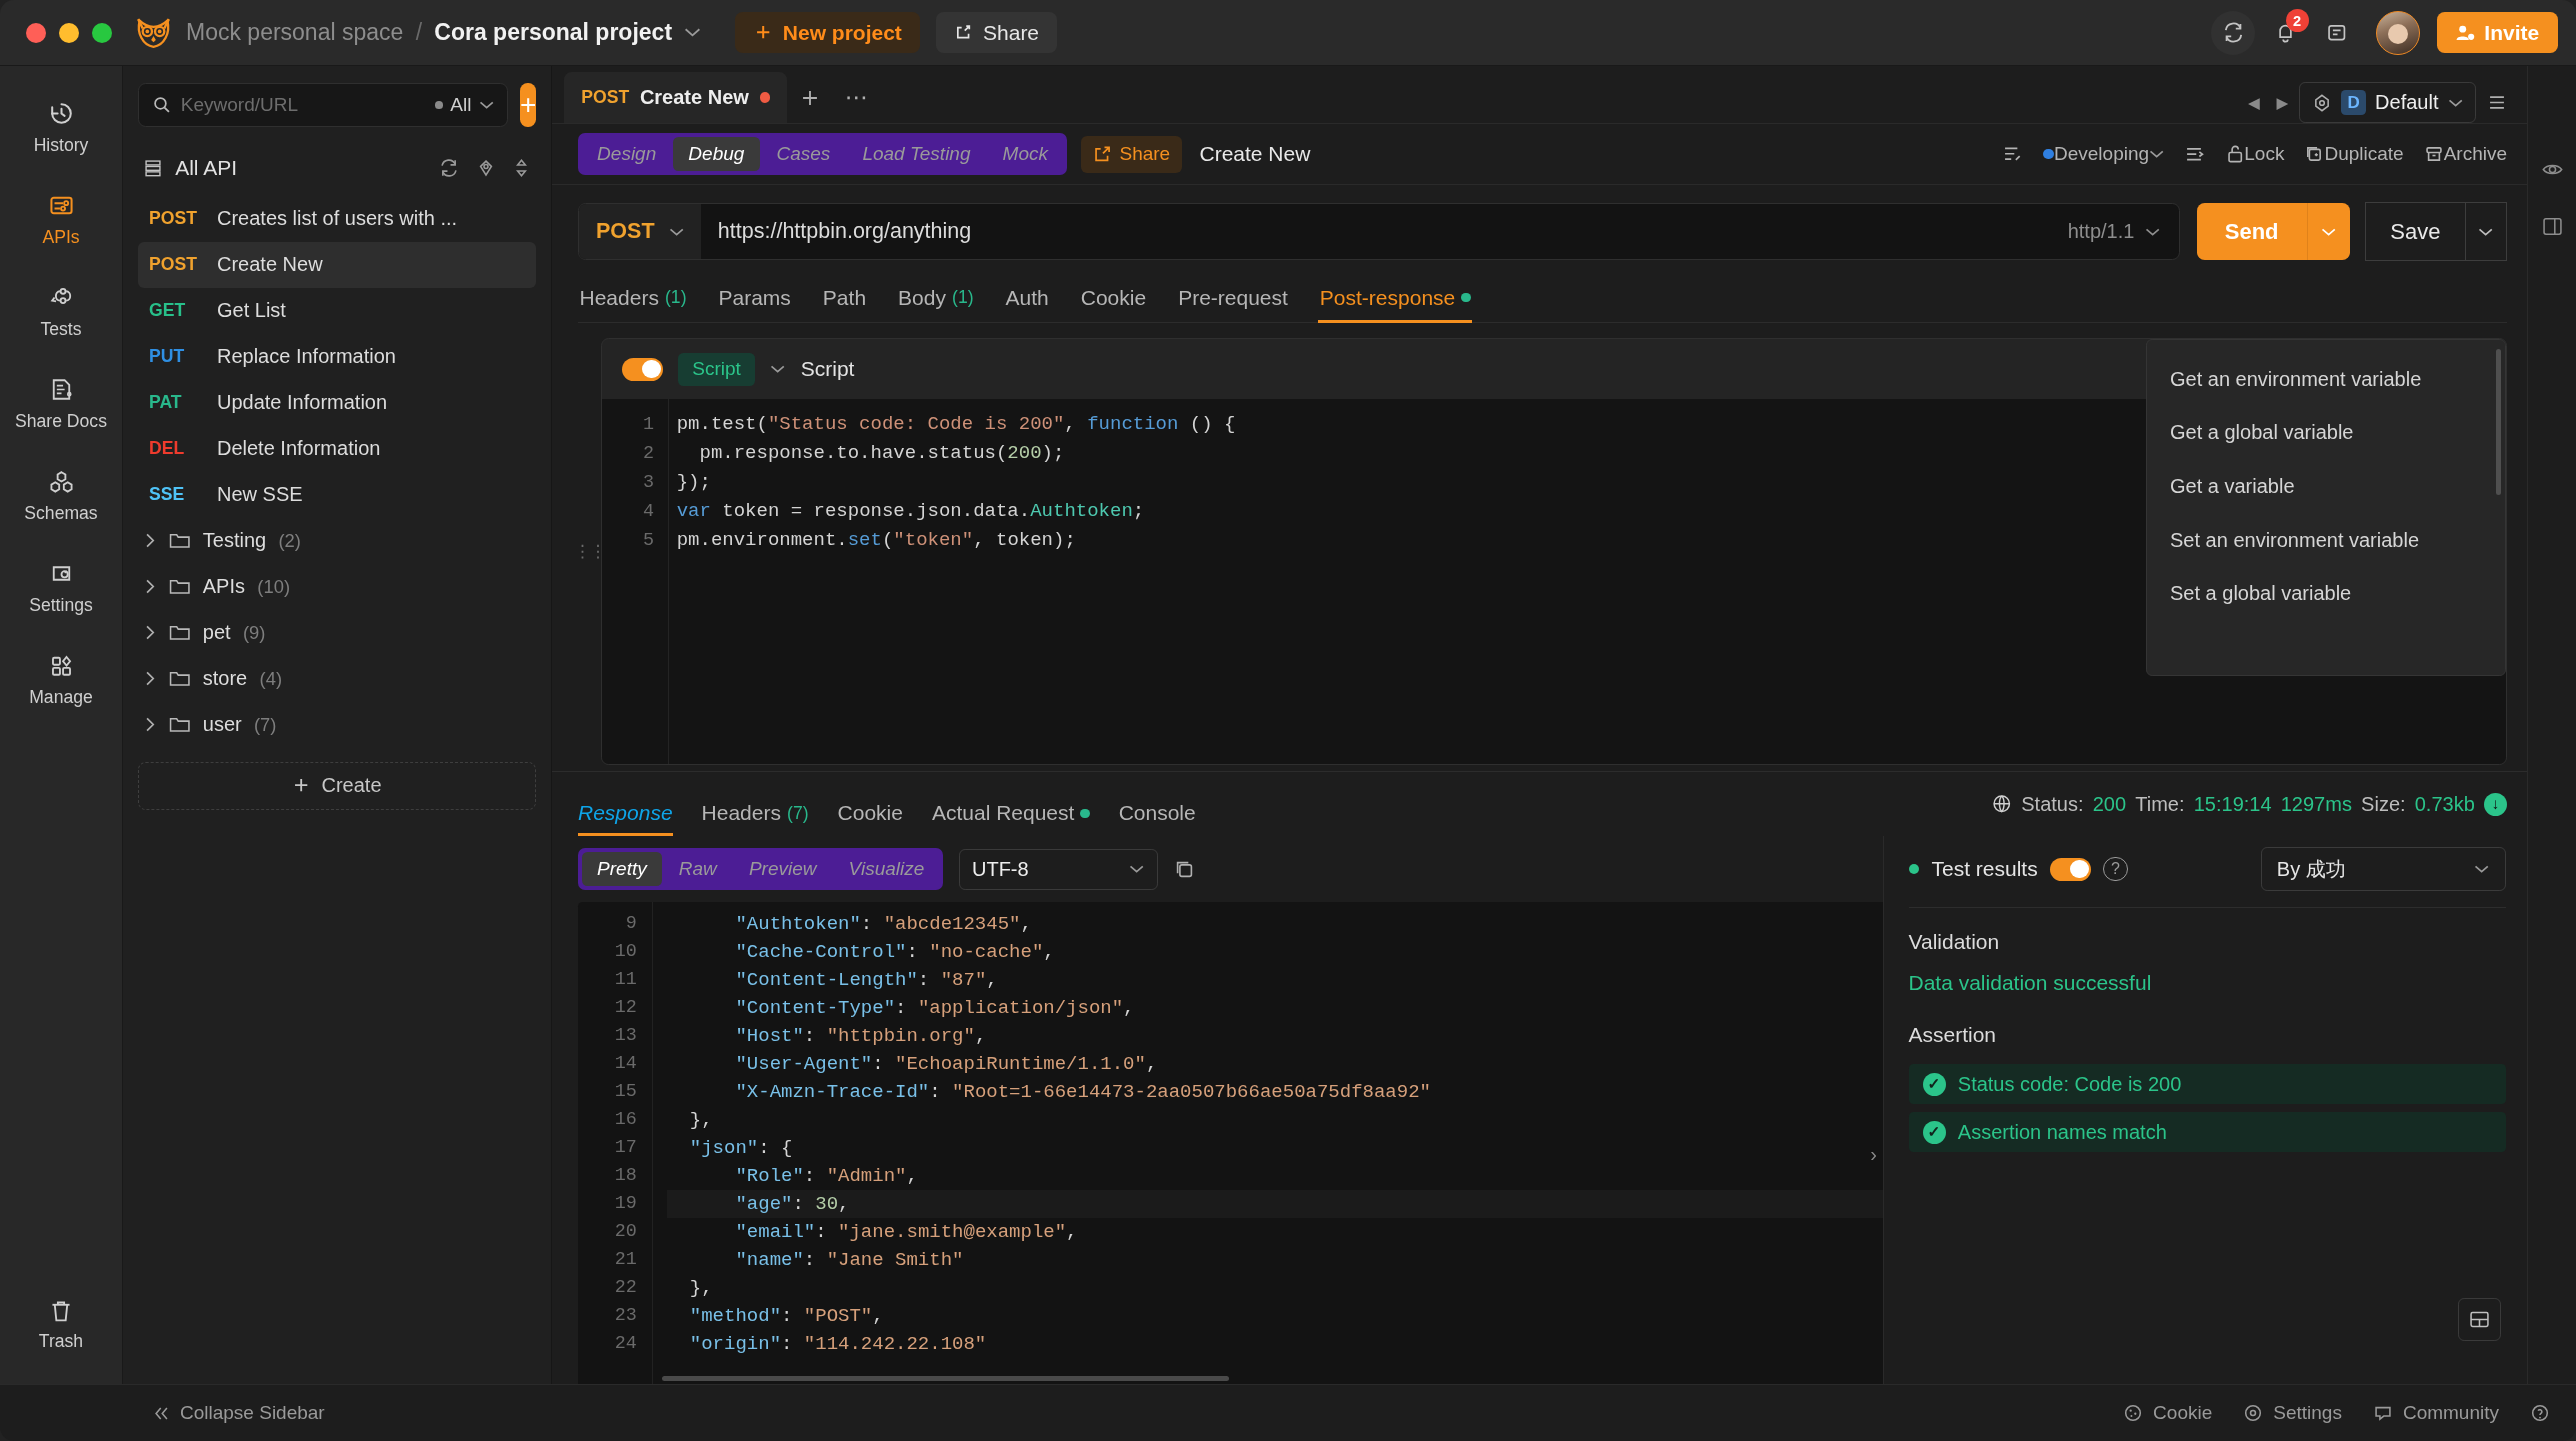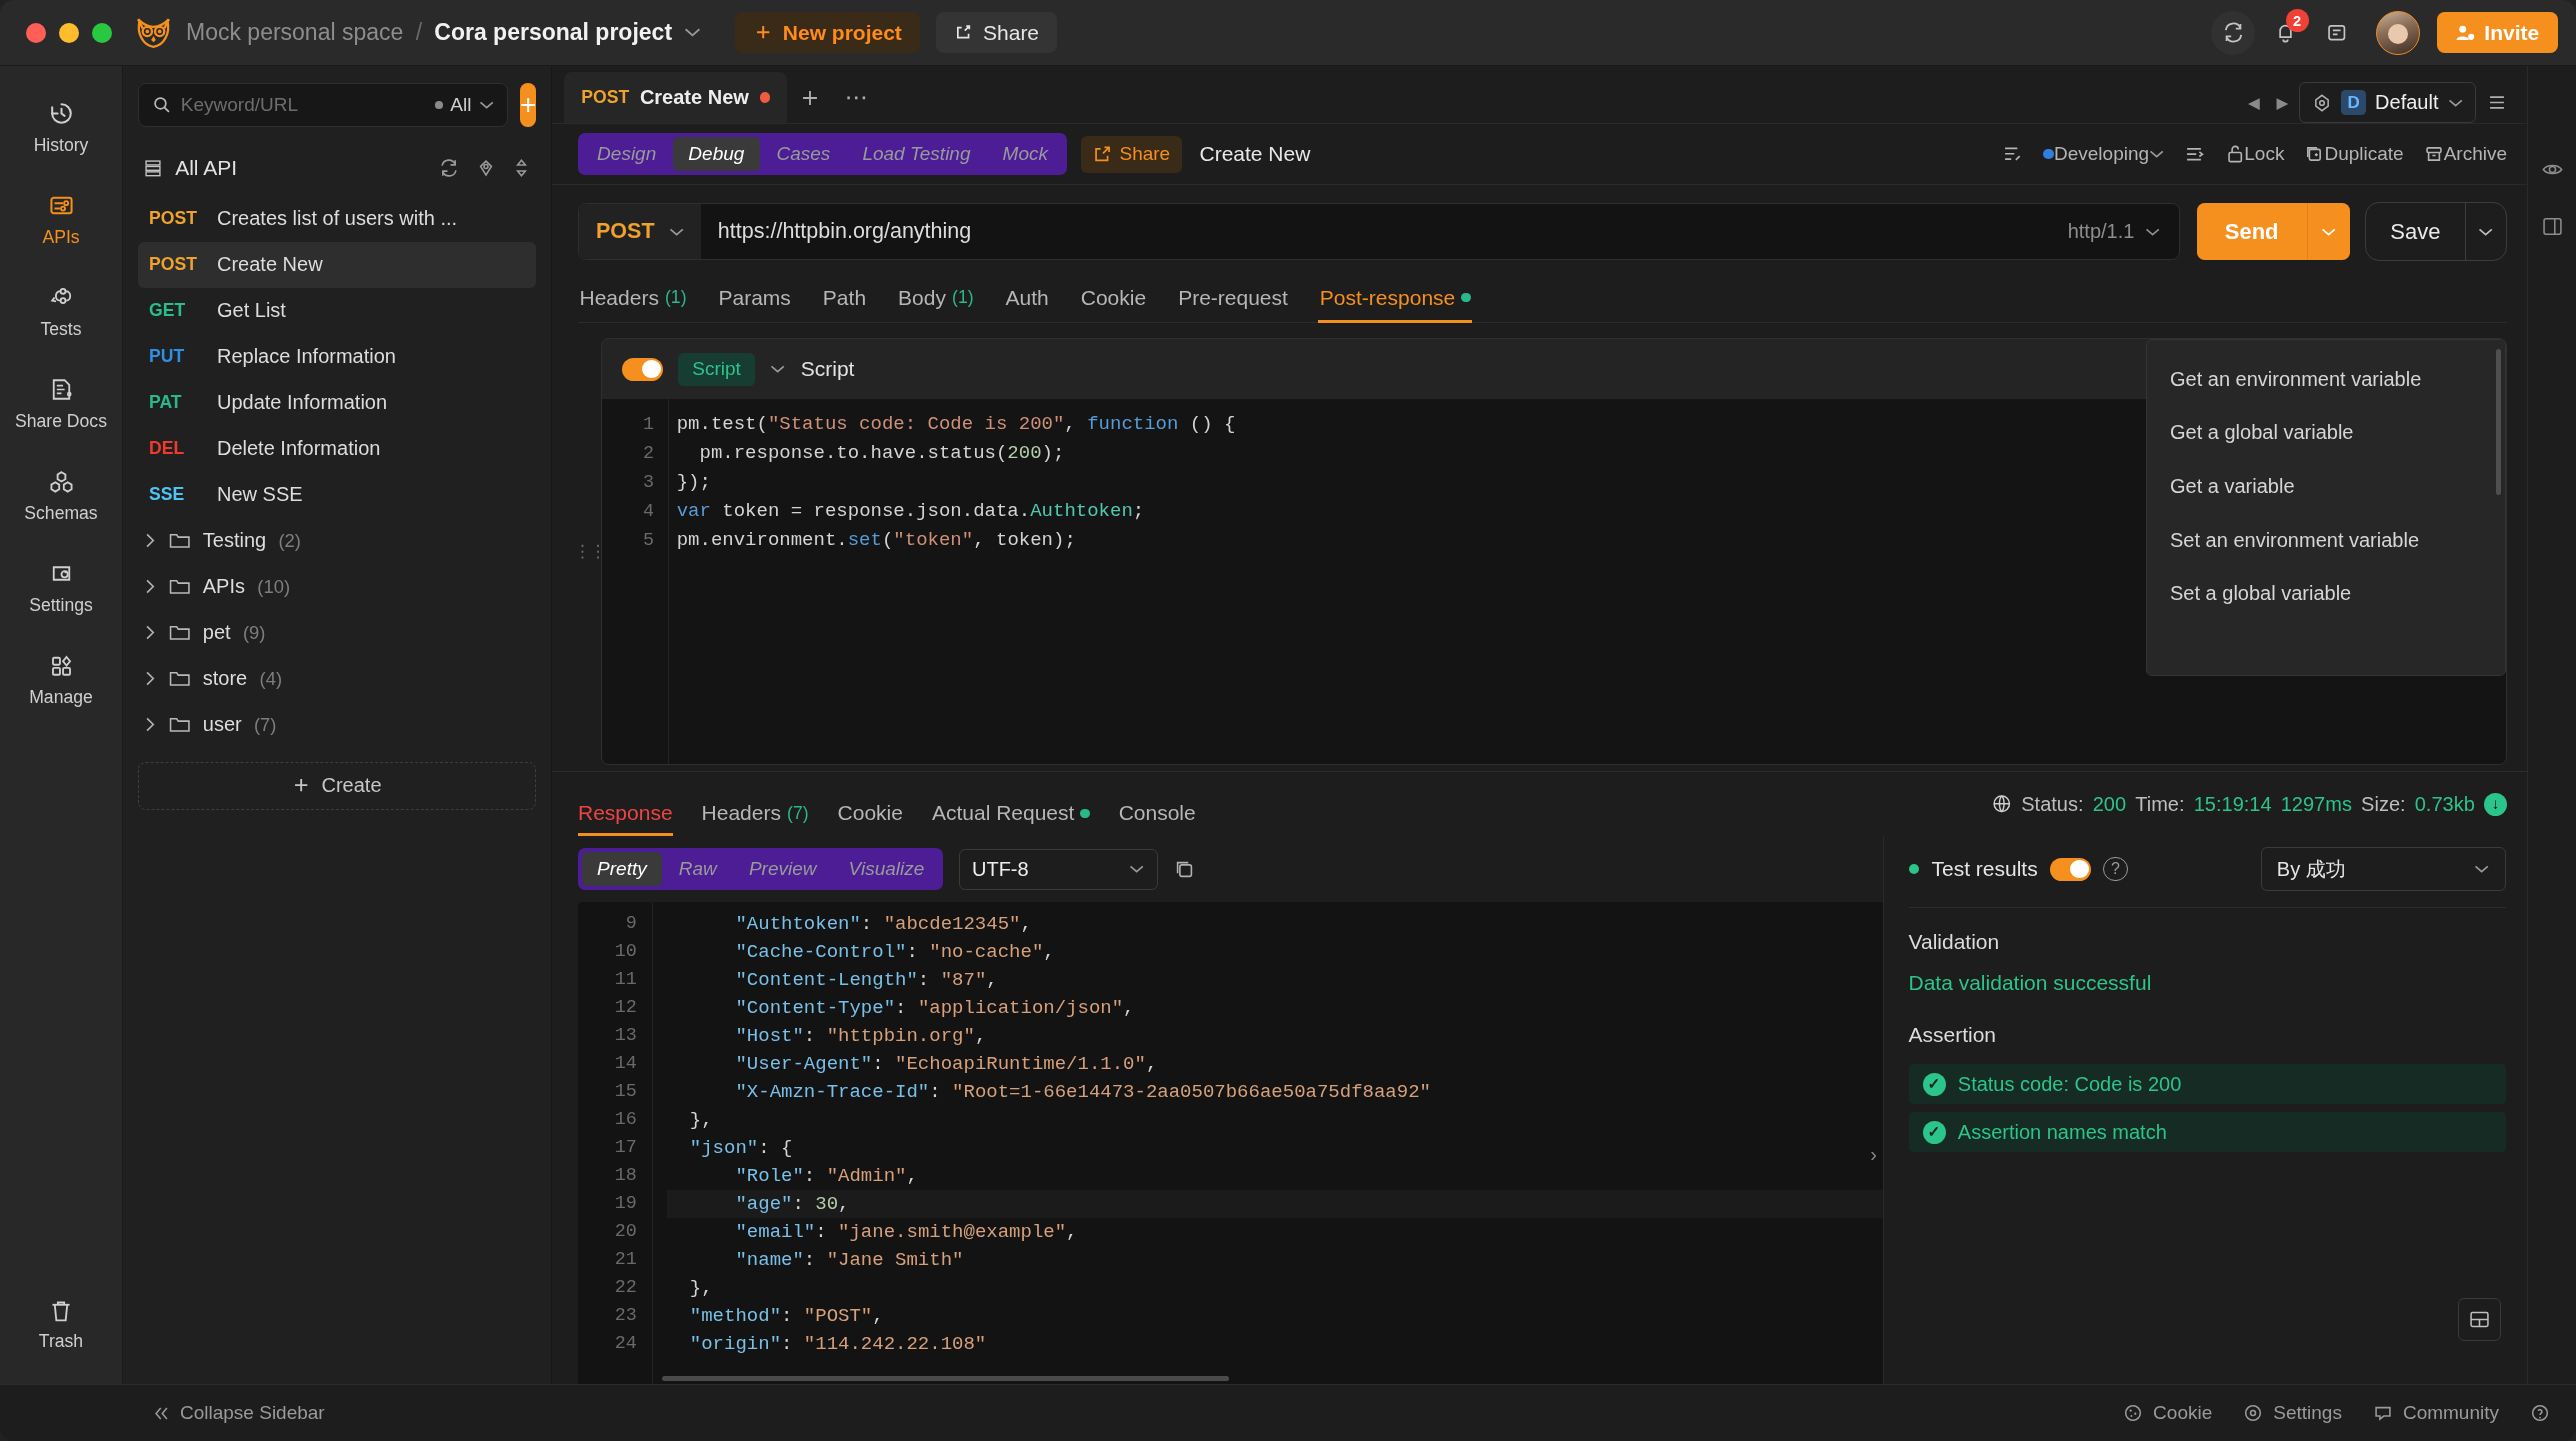--- a/index.html
+++ b/index.html
@@ -193,21 +193,21 @@
     font-size: 21.5px; color:#dcdcdc; font-family:"Liberation Sans",sans-serif;
   }
   .httpver { display:flex; align-items:center; gap: 10.7px; padding: 0 18.4px; color:#8d8d8d; font-size:20px; cursor:pointer; }
   .sendbtn {
     display:flex; align-items:stretch; margin-left: 17px; border-radius:7.7px; overflow:hidden; cursor:pointer;
   }
   .sendbtn .lbl { background:#f5901f; color:#fff; font-size:22px; font-weight:600;
     padding: 0 28px; display:flex; align-items:center; height:57px; }
   .sendbtn .car { background:#f5901f; color:#fff; width:43px; display:flex; align-items:center; justify-content:center;
     border-left:0.8px solid #e0821a; }
-  .savebtn { display:flex; align-items:stretch; margin-left: 15.3px; border:0.8px solid #3d3d3d; border-radius:14px; overflow:hidden; cursor:pointer; }
+  .savebtn { display:flex; align-items:stretch; margin-left: 15.3px; border:0.8px solid #3d3d3d; border-radius:0; overflow:hidden; cursor:pointer; }
   .savebtn .lbl { color:#e9e9e9; font-size:22px; padding: 0 24.5px; display:flex; align-items:center; height:57px; }
   .savebtn .car { color:#bdbdbd; width:41px; display:flex; align-items:center; justify-content:center; border-left:0.8px solid #3d3d3d; }
 
   .reqtabs { display:flex; align-items:center; gap: 29px; border-bottom:0.8px solid #2c2c2c; padding-bottom: 0; }
   .rtab { font-size: 21px; color:#b6b6b6; padding: 7.7px 1.5px 12.3px; cursor:pointer; position:relative; display:flex; align-items:center; gap:6.1px; }
   .rtab .cnt { font-size:17.6px; color:#29b88c; }
   .rtab.active { color:#f5901f; }
   .rtab.active::after { content:''; position:absolute; left:0; right:0; bottom:-0.8px; height:3.1px; background:#f5901f; }
   .rtab .gdot { width:9.2px; height:9.2px; border-radius:50%; background:#29b88c; }
 
@@ -238,21 +238,21 @@
     padding: 12.3px 0; z-index: 20; overflow:hidden;
   }
   .popup .mi { padding: 15.3px 23px; font-size: 20px; color:#d6d6d6; cursor:pointer; }
   .popup .pscroll { position:absolute; right:3.8px; top: 9.2px; width:5.4px; height:146px; background:#4f4f4f; border-radius:3.1px; }
 
   
   .respsec { flex: 0 0 613px; display:flex; flex-direction:column; min-height:0; border-top: 0.8px solid #2c2c2c; }
   .resphead { height: 64px; flex:0 0 64px; display:flex; align-items:center; padding: 0 20px 0 26px; }
   .resptabs { display:flex; align-items:flex-end; gap: 29px; height:100%; }
   .ptab { font-size: 21px; color:#b6b6b6; cursor:pointer; position:relative; padding-bottom: 10.7px; display:flex; align-items:center; gap:6.1px; }
-  .ptab.active { color:#ef4444; }
+  .ptab.active { color:#0ea5e9;font-style:italic; }
   .ptab.active::after { content:''; position:absolute; left:0; right:0; bottom:0; height:3.1px; background:#f5901f; }
   .ptab .cnt { font-size:17.6px; color:#29b88c; }
   .ptab .gdot { width:9.2px;height:9.2px;border-radius:50%; background:#29b88c; }
   .statusinfo { margin-left:auto; display:flex; gap: 9.2px; font-size:20px; }
   .statusinfo .k { color:#bdbdbd; } .statusinfo .v { color:#2bc48a; }
   .dlbadge { width:23px;height:23px;border-radius:50%;background:#2bc48a;color:#111;
     display:flex;align-items:center;justify-content:center;font-size:15.3px; }
 
   .respbody { flex:1; display:flex; min-height:0; }
   .respleft { flex:1; display:flex; flex-direction:column; min-width:0; padding-left: 26px; }

